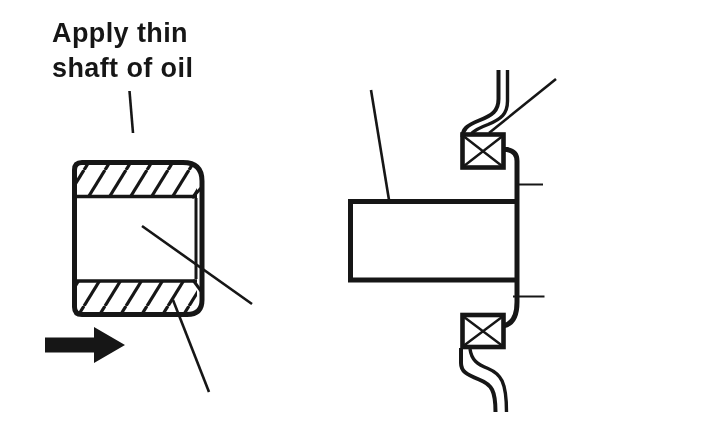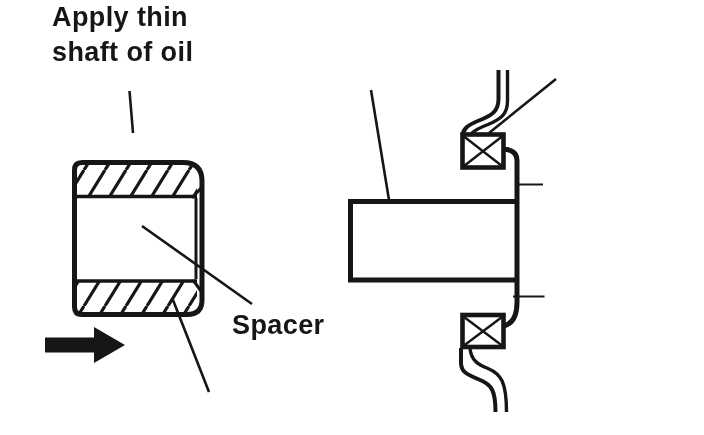--- a/index.html
+++ b/index.html
@@ -85,23 +85,22 @@
 
     <g>
       <path class="ink thin" d="M129.5,91 L133,133"></path>
       <path class="ink thin" d="M142,226 L252,304"></path>
       <path class="ink thin" d="M173,300 L209,392"></path>
       <path class="ink thin" d="M371,90 L389,200"></path>
       <path class="ink thin" d="M556,79 L489,133"></path>
     </g>
   </svg>
 
-  <div class="label" style="left:52px; top:0">
+  <div class="label" style="left:52px; top:16px">
     <span>Apply thin</span>
     <span>shaft of oil</span>
   </div>
 
 
 
-  <div class="label" style="left:232px; top:308px">Spacer</div>
 
 
 </div>
 
 </body></html>

